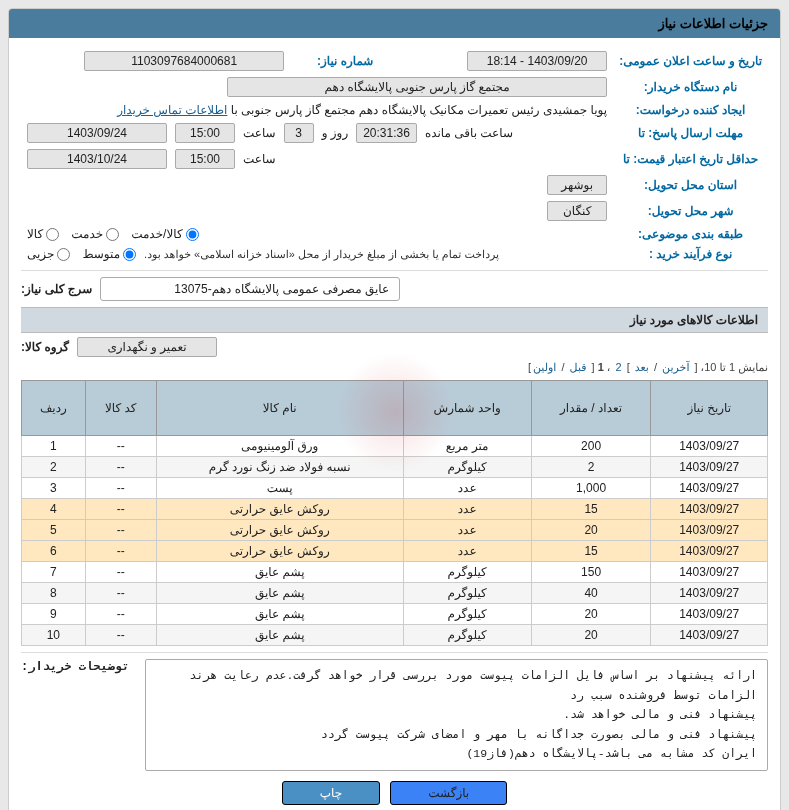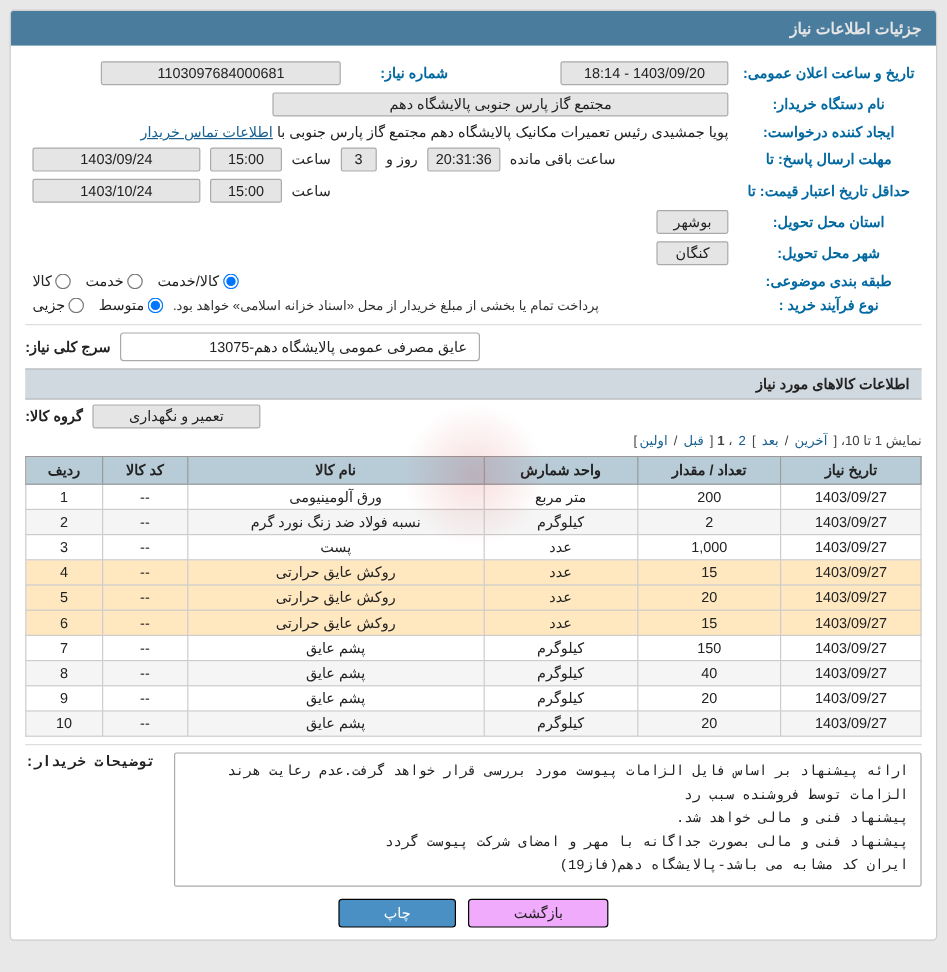--- a/index.html
+++ b/index.html
@@ -17,21 +17,21 @@
       padding: 8px;
     }
     .panel {
       background: #fff;
       border: 1px solid #ccc;
       border-radius: 4px;
       overflow: hidden;
     }
     .panel-header {
       background: #4a7c9e;
-      color: #e5e5e5;
+      color: #000000;
       padding: 7px 12px;
       font-size: 13px;
       font-weight: bold;
       text-align: right;
     }
     .panel-body {
       padding: 10px 12px;
     }
     .info-table {
       width: 100%;
@@ -114,22 +114,22 @@
     }
     .data-table {
       width: 100%;
       border-collapse: collapse;
       font-size: 12px;
       margin-top: 6px;
     }
     .data-table th {
       background: #b8ccd8;
       border: 1px solid #999;
-      padding: 4px 6px;
-      font-weight: bold;
+      padding: 20px 6px;
+      font-weight: normal;
     }
     .data-table td {
       border: 1px solid #ccc;
       padding: 3px 6px;
       text-align: center;
     }
     .data-table tr:nth-child(even) td {
       background: #f5f5f5;
     }
     .data-table tr:nth-child(odd) td {
@@ -163,21 +163,21 @@
     }
     .btn {
       padding: 4px 37px;
       font-size: 12px;
       border: 1px solid #000000;
       border-radius: 3px;
       cursor: pointer;
       font-family: Liberation Sans, sans-serif;
     }
     .btn-gray {
-      background: #f0abfc;
+      background: #3b82f6;
       color: #222;
     }
     .btn-blue {
       background: #4a90c4;
       color: #fff;
     }
     .logo-watermark {
       position: relative;
     }
     .logo-watermark::after {

